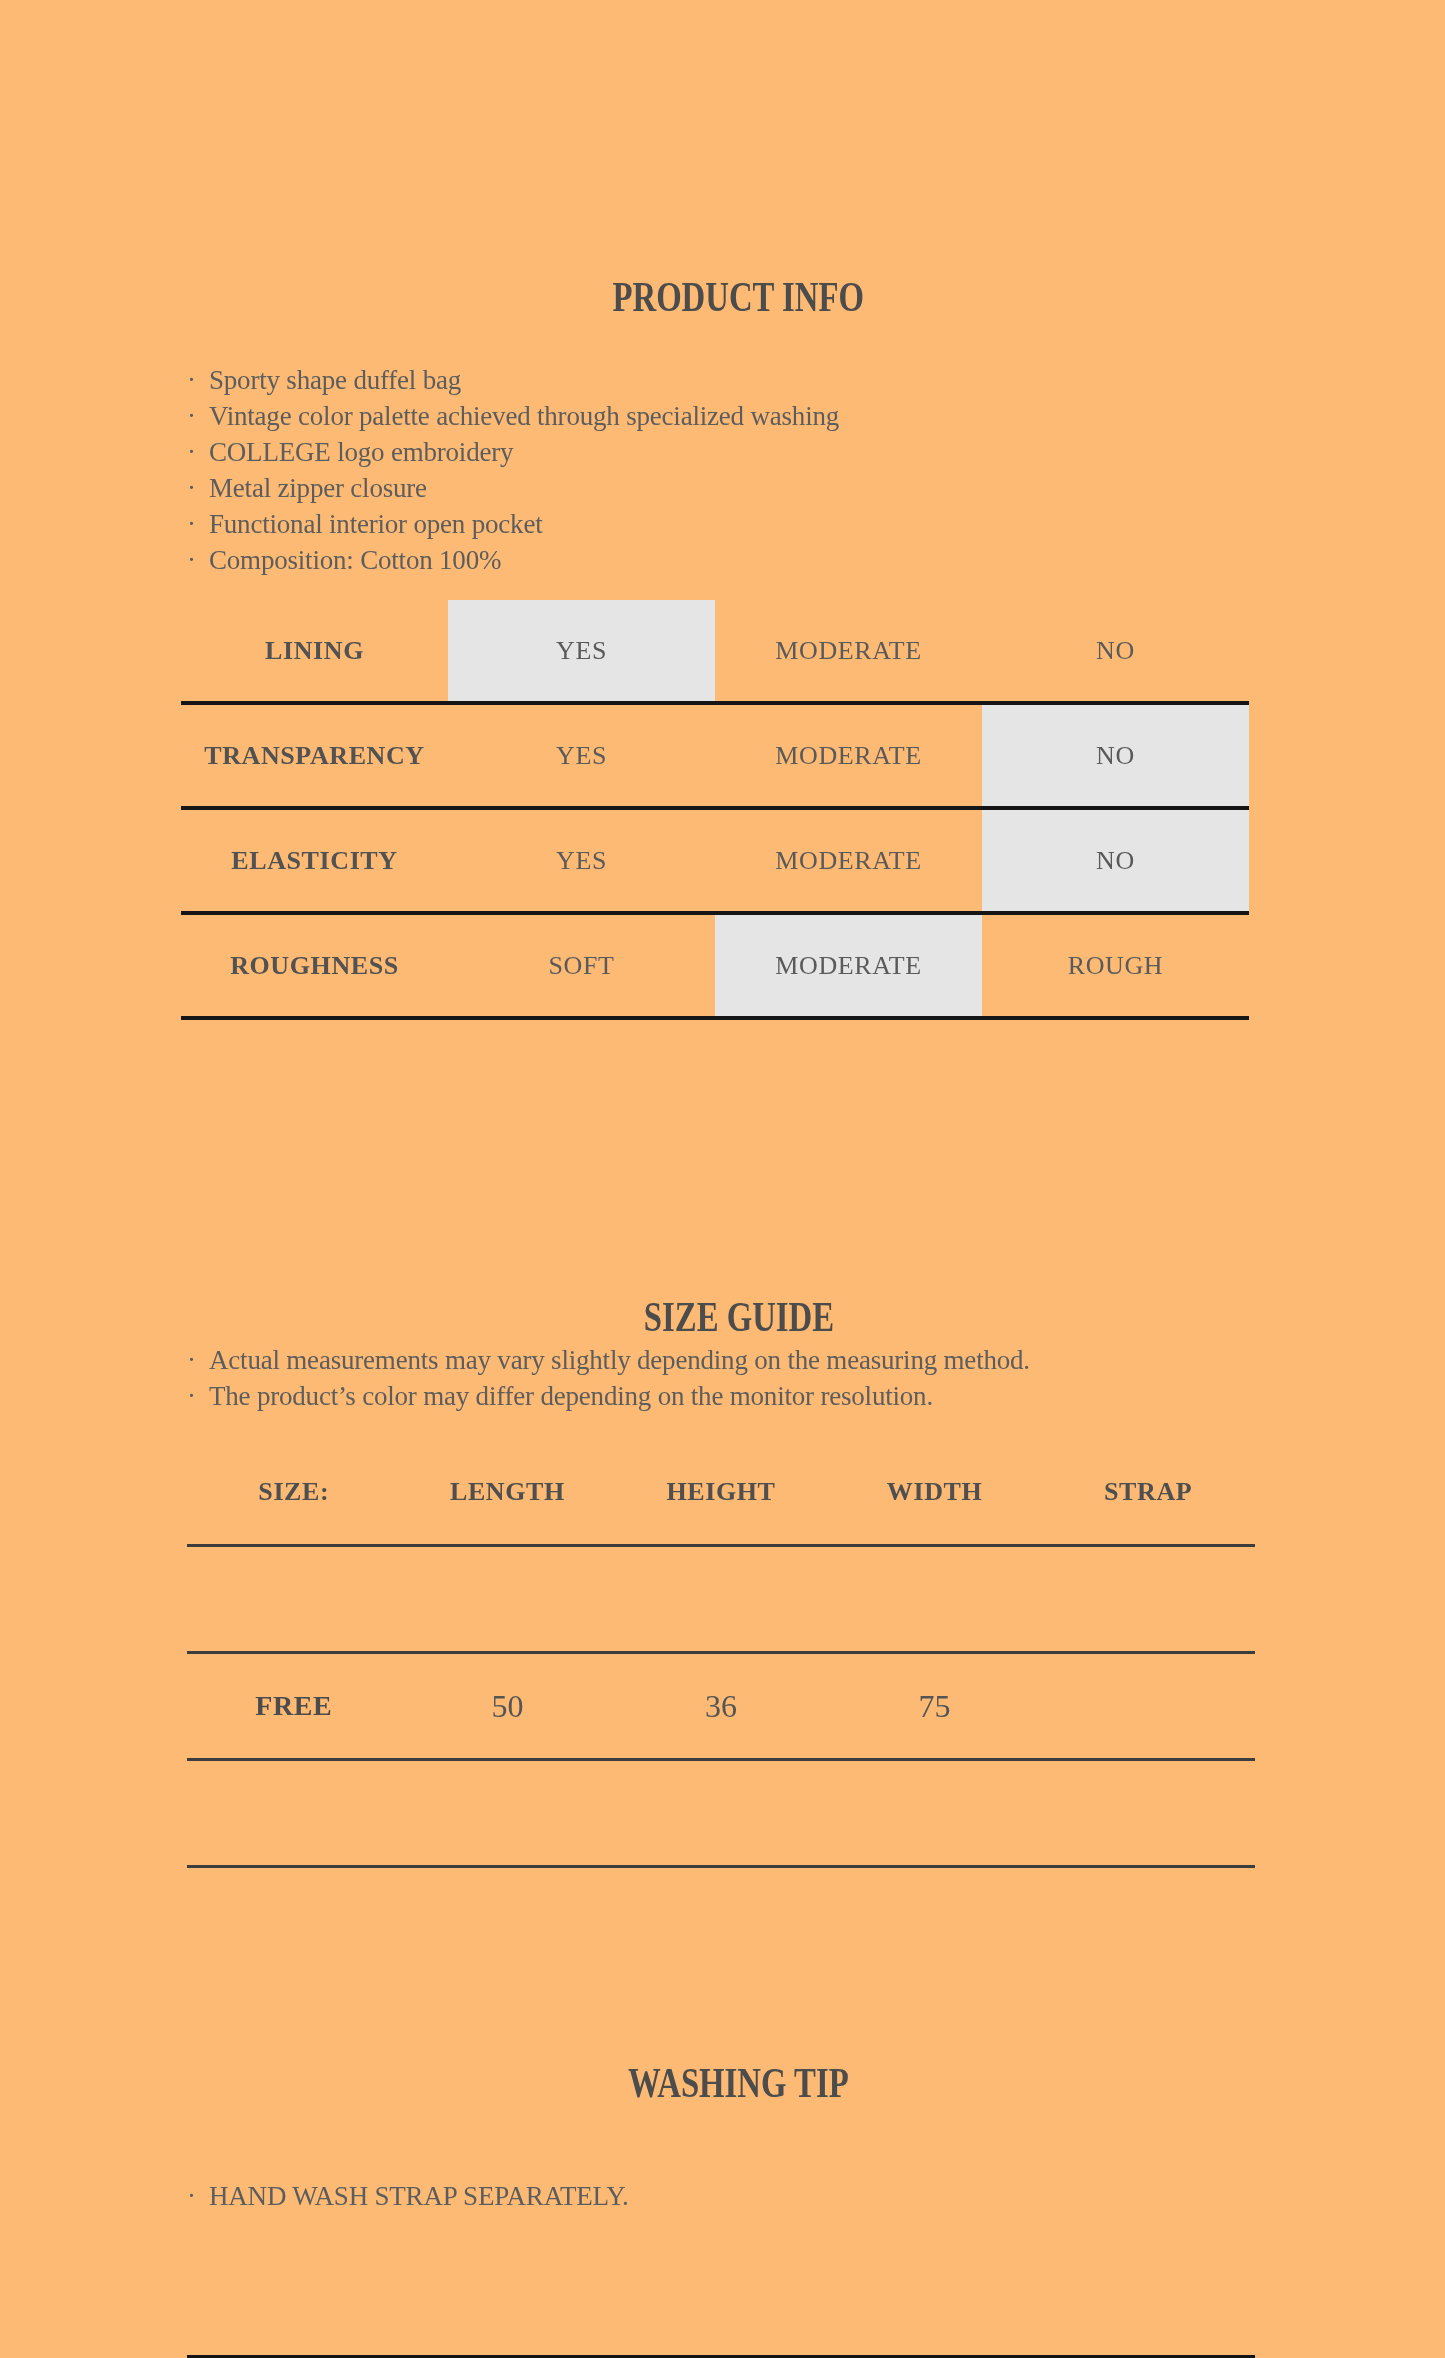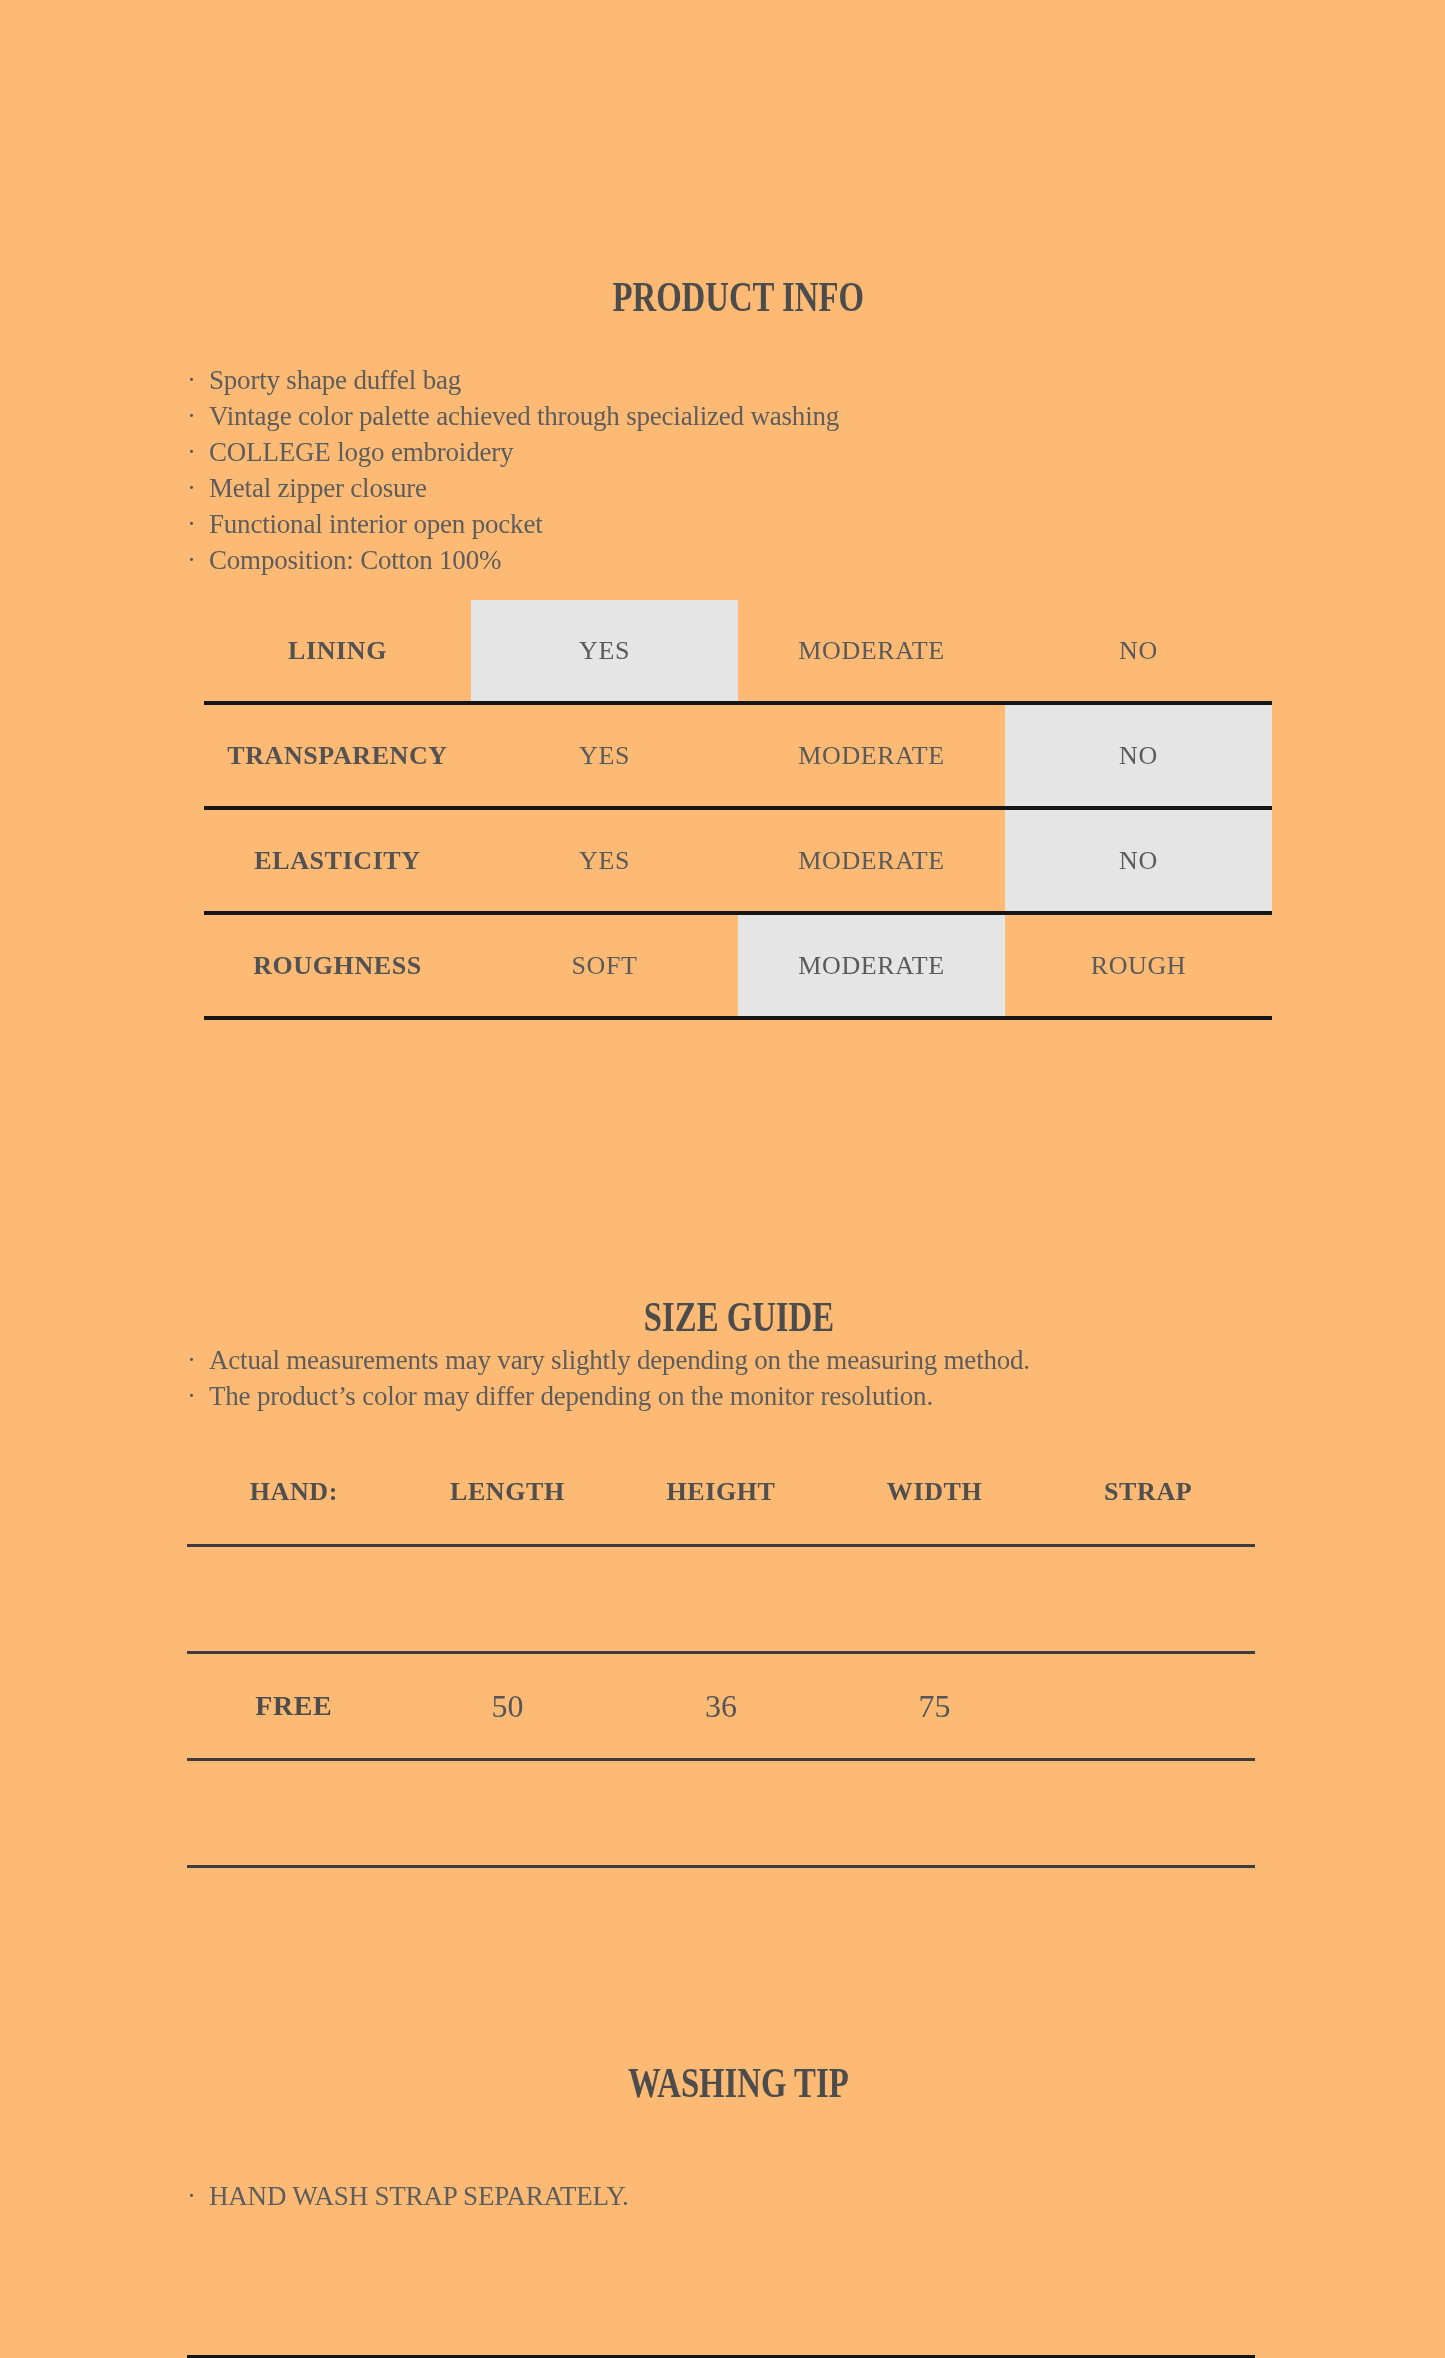--- a/index.html
+++ b/index.html
@@ -41,21 +41,21 @@
     color:#5d5d5d;
   }
   #product-bullets{top:362px;}
   #size-notes{top:1342px;}
   #wash-notes{top:2178px;}
   .bullet-row{display:flex;}
   .bullet-dot{width:22px;flex:0 0 22px;text-align:left;}
 
   
   .ptable{
-    position:absolute;left:204px;top:600px;width:1068px;
+    position:absolute;left:181px;top:600px;width:1068px;
   }
   .prow{
     display:grid;
     grid-template-columns:repeat(4,1fr);
     height:101px;
     border-bottom:4px solid #161616;
   }
   .pcell{
     display:flex;align-items:center;justify-content:center;
     font-size:26px;
@@ -164,21 +164,21 @@
       <span>Actual measurements may vary slightly depending on the measuring method.</span>
     </div>
     <div class="bullet-row">
       <span class="bullet-dot">·</span>
       <span>The product’s color may differ depending on the monitor resolution.</span>
     </div>
   </div>
 
   <div class="stable">
     <div class="srow">
-      <div class="scell shead">HAND:</div>
+      <div class="scell shead">SIZE:</div>
       <div class="scell shead">LENGTH</div>
       <div class="scell shead">HEIGHT</div>
       <div class="scell shead">WIDTH</div>
       <div class="scell shead">STRAP</div>
     </div>
     <div class="srow"></div>
     <div class="srow">
       <div class="scell sname">FREE</div>
       <div class="scell sval">50</div>
       <div class="scell sval">36</div>

